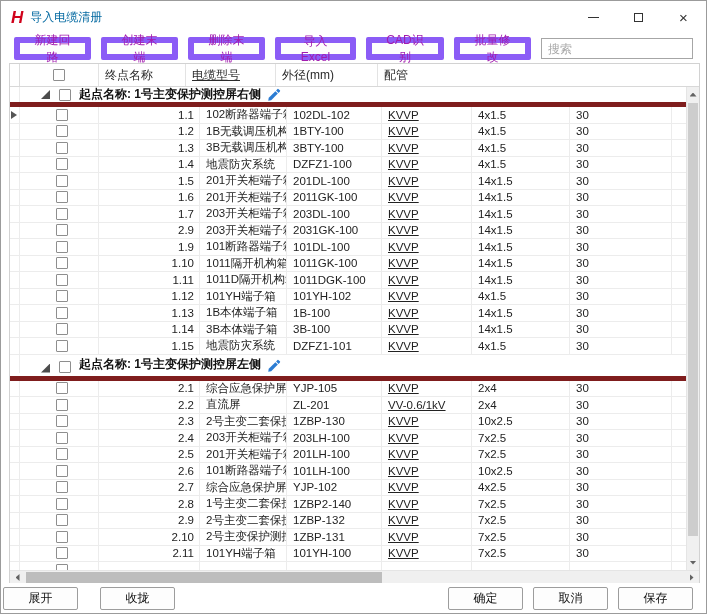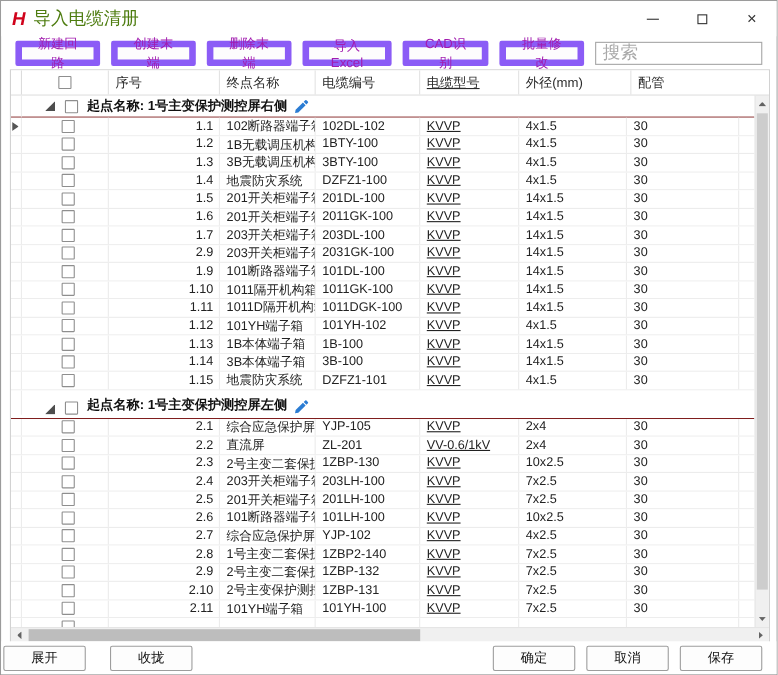--- a/index.html
+++ b/index.html
@@ -5,31 +5,31 @@
   html,body{margin:0;padding:0;background:#e9e9e9;}
   *{box-sizing:border-box;}
   .window{
     position:relative;width:707px;height:614px;background:#fff;
     border:1px solid #9b9b9b;overflow:hidden;
     font-family:"Liberation Sans","DejaVu Sans",sans-serif;color:#1a1a1a;
   }
   
   .titlebar{position:absolute;top:0;left:0;right:0;height:32px;display:flex;align-items:center;background:#fff;}
   .logo{font-weight:bold;font-style:italic;font-size:17px;color:#d0021b;margin-left:10px;line-height:1;}
-  .wtitle{font-size:16px;color:#4d7c0f;margin-left:7px;}
+  .wtitle{font-size:12px;color:#0369a1;margin-left:7px;}
   .wcontrols{margin-left:auto;display:flex;height:100%;}
   .wbtn{width:45px;height:100%;display:flex;align-items:center;justify-content:center;color:#333;font-size:13px;}
   .min-glyph{width:11px;height:1px;background:#333;display:inline-block;}
   .max-glyph{width:9px;height:9px;border:1px solid #333;display:inline-block;}
   .close-glyph{font-size:15px;line-height:1;color:#333;}
   
   .toolbar{position:absolute;top:33px;left:0;right:0;height:29px;display:flex;align-items:center;padding:0 13px;gap:10px;}
   .tbtn{min-width:74px;height:23px;background:#fdfdfd;border:6px solid #8b5cf6;border-radius:2px;
         font-size:12px;color:#a21caf;display:flex;align-items:center;justify-content:center;padding:0 14px;}
-  .search{margin-left:auto;width:152px;height:21px;border:1px solid #a6a6a6;font-size:16px;padding:0 6px;color:#333;
+  .search{margin-left:auto;width:152px;height:21px;border:1px solid #a6a6a6;font-size:12px;padding:0 6px;color:#333;
           font-family:"Liberation Sans","DejaVu Sans",sans-serif;}
   .search::placeholder{color:#a9a9a9;}
   
   .grid{position:absolute;top:62px;left:8px;width:691px;height:522px;border:1px solid #d2d2d2;background:#fff;}
   .ghead{display:flex;height:23px;border-bottom:1px solid #d8d8d8;background:#fff;}
   .hcell{font-size:12px;color:#2b2b2b;display:flex;align-items:center;padding-left:6px;
          border-right:1px solid #e3e3e3;overflow:hidden;white-space:nowrap;}
   .gbody{position:absolute;top:23px;left:0;right:13px;bottom:14px;overflow:hidden;background:#fff;}
   .c-gut{width:10px;flex:none;border-right:1px solid #dcdcdc;padding:0;position:relative;}
   .c-chk{width:79px;flex:none;display:flex;align-items:center;justify-content:center;padding:0;}
@@ -40,21 +40,21 @@
   .c4{width:98px;flex:none;}
   .c5{width:102px;flex:none;}
   .c6{flex:1;border-right:none!important;}
   .row{display:flex;height:16.5px;border-bottom:1px solid #ececec;background:#fff;}
   .cell{font-size:11.5px;color:#222;display:flex;align-items:center;padding-left:6px;
         border-right:1px solid #ececec;overflow:hidden;white-space:nowrap;}
   .cell.seq{justify-content:flex-end;padding-right:5px;padding-left:0;}
   .cb{width:12px;height:12px;border:1px solid #8e8e8e;background:#fff;border-radius:1px;flex:none;}
   .rowind{position:absolute;left:1px;top:4px;width:6px;height:8px;background:#555;
           clip-path:polygon(0 0,100% 50%,0 100%);}
-  .group-row{display:flex;align-items:center;height:20px;background:#fff;border-bottom:1px solid #7f1d1d;}
+  .group-row{display:flex;align-items:center;height:20px;background:#fff;border-bottom:5px solid #7f1d1d;}
   .group-row.g2{height:26px;align-items:flex-end;padding-bottom:3px;}
   .expander{width:9px;height:9px;background:#4d4d4d;clip-path:polygon(100% 0,100% 100%,0 100%);
             margin-left:21px;flex:none;}
   .gcb{margin-left:9px;}
   .glabel{font-size:12px;font-weight:bold;color:#111;margin-left:8px;white-space:nowrap;}
   .pencil{width:14px;height:14px;margin-left:6px;flex:none;}
   
   .vscroll{position:absolute;top:23px;right:0;bottom:14px;width:13px;background:#f0f0f0;border-left:1px solid #e5e5e5;}
   .vs-up,.vs-down{position:absolute;left:0;width:100%;height:15px;display:flex;align-items:center;justify-content:center;}
   .vs-up{top:0;} .vs-down{bottom:0;}
@@ -104,23 +104,21 @@
     <button class="tbtn">批量修改</button>
     <input class="search" type="text" placeholder="搜索" style="">
   </div>
 
   <div class="grid">
     <div class="ghead">
       <div class="hcell c-gut"></div>
       <div class="hcell c-chk">
           <span class="cb"></span>
         </div>
-      <div class="hcell c0">序号</div>
       <div class="hcell c1">终点名称</div>
-      <div class="hcell c2">电缆编号</div>
       <div class="hcell c3">电缆型号</div>
       <div class="hcell c5">外径(mm)</div>
       <div class="hcell c6">配管</div>
     </div>
 
     <div class="gbody" id="grid-body">
         <div class="group-row">
           <div class="cell c-gut" style="height: 100%;"></div>
           <span class="expander"></span>
           <span class="cb gcb"></span>

